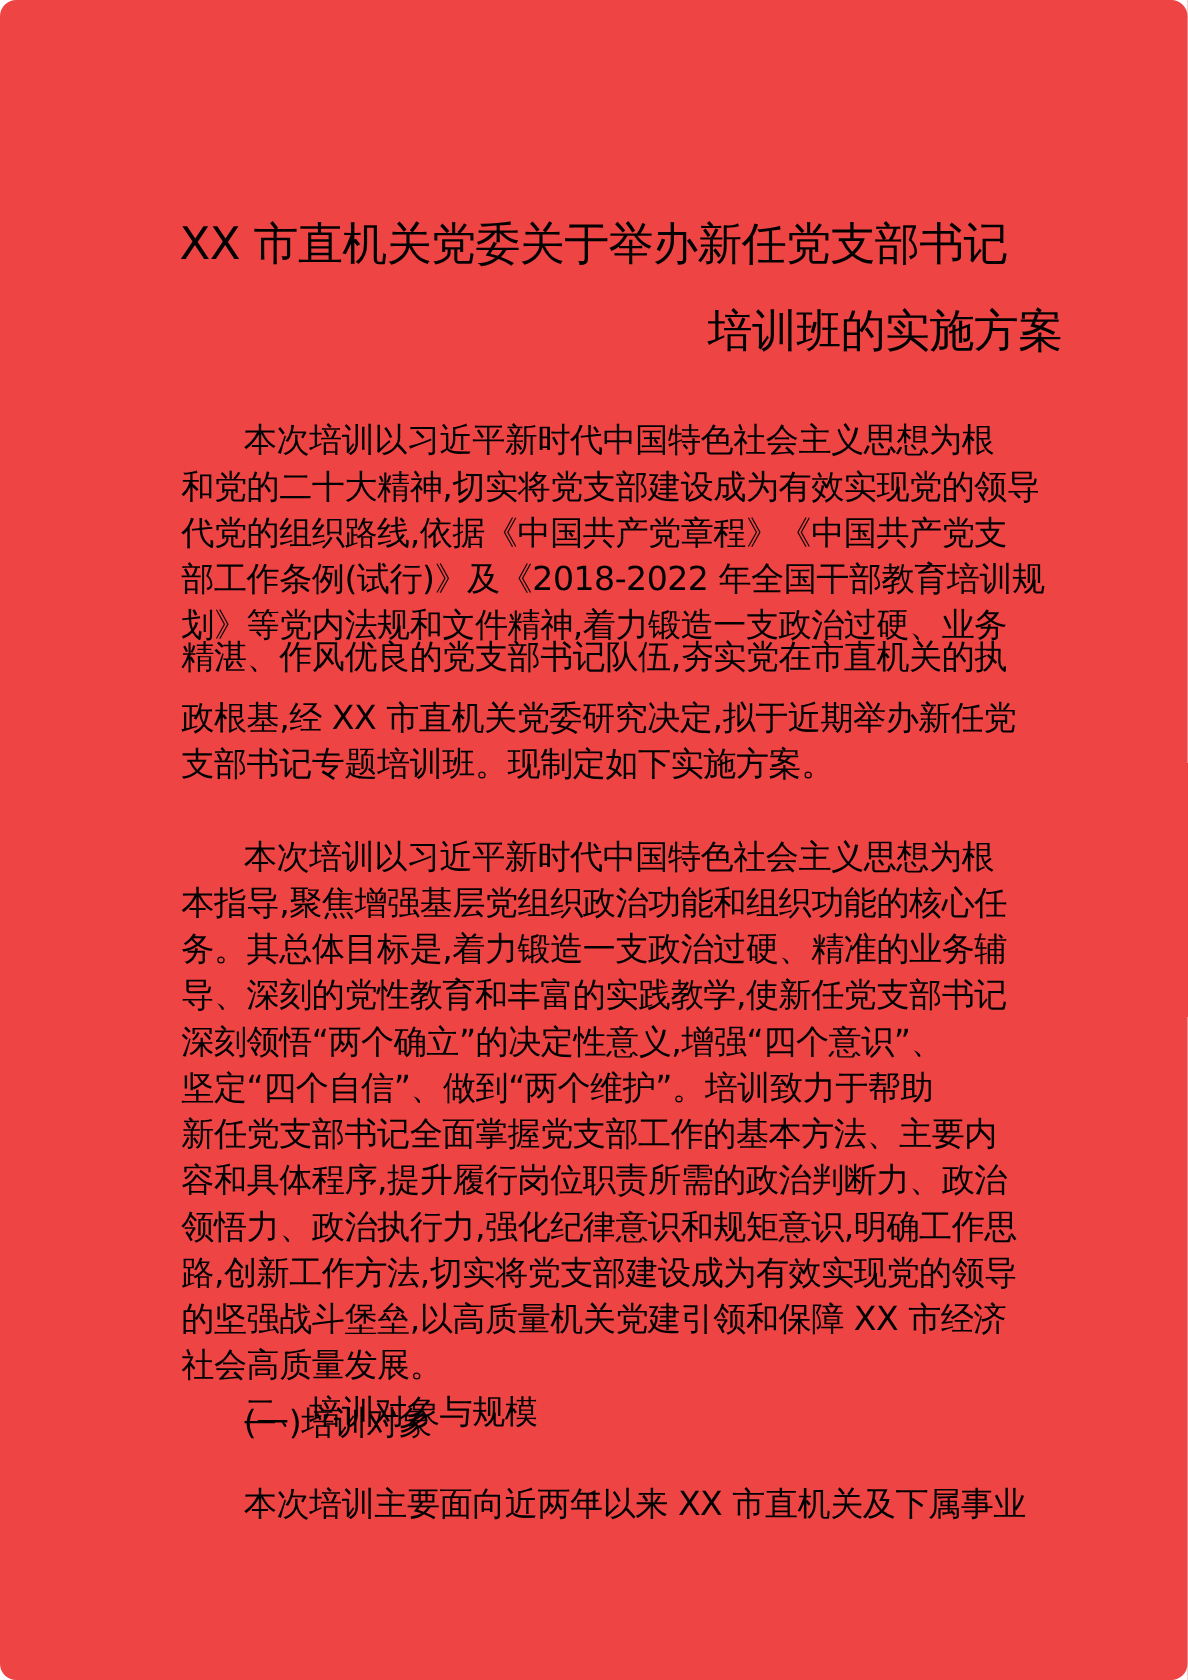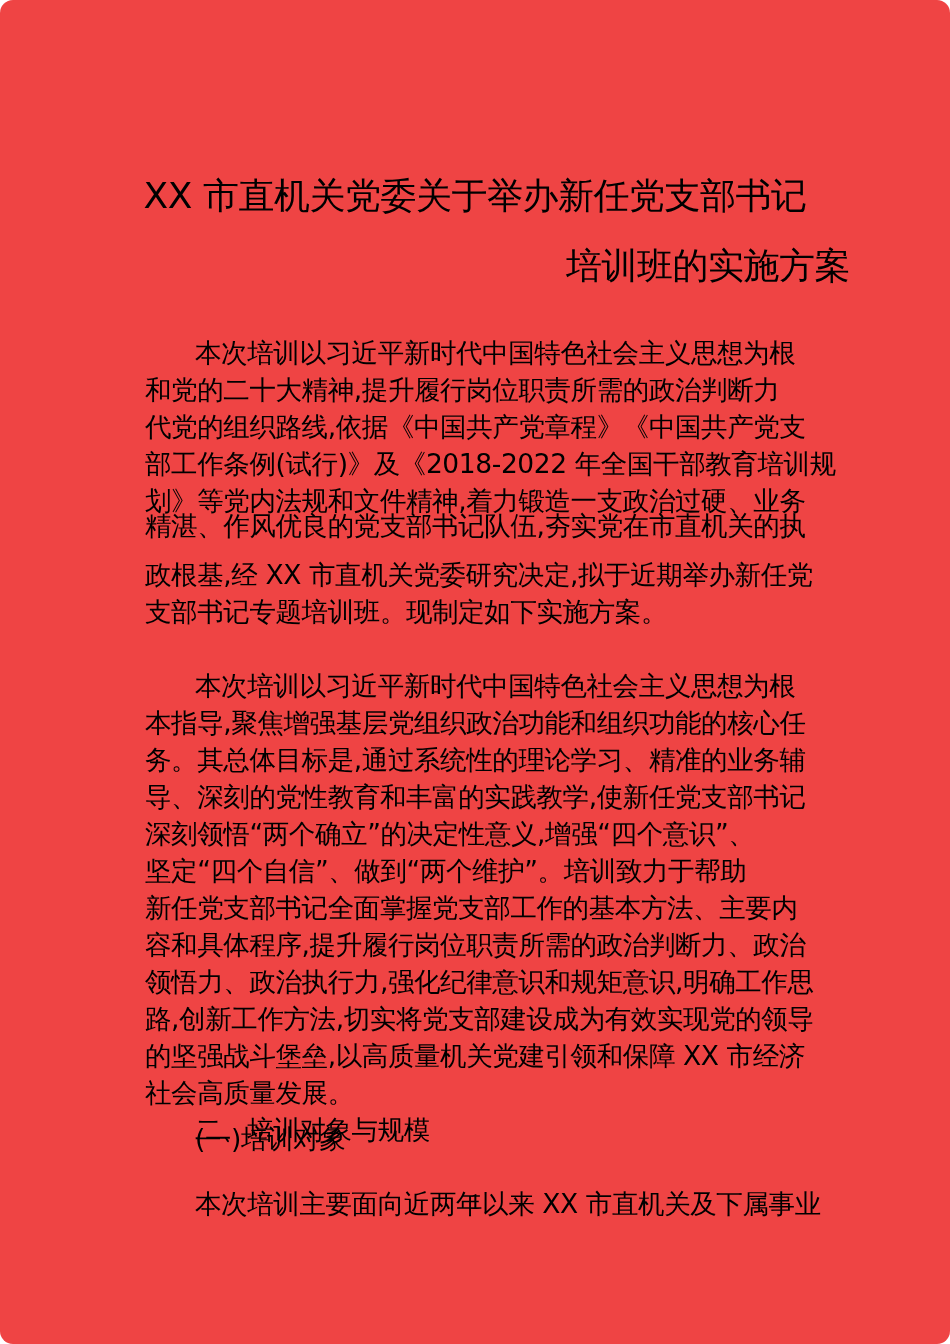--- a/index.html
+++ b/index.html
@@ -17,30 +17,30 @@
                font-family: "Liberation Serif", "DejaVu Serif", serif; font-size: 24px; }
   </style>
 </head>
 <body>
 
 <div class="page">
   <div class="title title1">XX 市直机关党委关于举办新任党支部书记</div>
   <div class="title title2">培训班的实施方案</div>
 
   <div class="line ind" style="top:334px">本次培训以习近平新时代中国特色社会主义思想为根</div>
-  <div class="line" style="top:371px">和党的二十大精神,提升履行岗位职责所需的政治判断力</div>
+  <div class="line" style="top:371px">和党的二十大精神,切实将党支部建设成为有效实现党的领导</div>
   <div class="line" style="top:408px">代党的组织路线,依据《中国共产党章程》《中国共产党支</div>
   <div class="line" style="top:445px">部工作条例(试行)》及《2018-2022 年全国干部教育培训规</div>
   <div class="line" style="top:482px">划》等党内法规和文件精神,着力锻造一支政治过硬、业务</div>
   <div class="line" style="top:507px">精湛、作风优良的党支部书记队伍,夯实党在市直机关的执</div>
   <div class="line" style="top:556px">政根基,经 XX 市直机关党委研究决定,拟于近期举办新任党</div>
   <div class="line" style="top:593px">支部书记专题培训班。现制定如下实施方案。</div>
   <div class="line ind" style="top:667px">本次培训以习近平新时代中国特色社会主义思想为根</div>
   <div class="line" style="top:704px">本指导,聚焦增强基层党组织政治功能和组织功能的核心任</div>
-  <div class="line" style="top:741px">务。其总体目标是,通过系统性的理论学习、精准的业务辅</div>
+  <div class="line" style="top:741px">务。其总体目标是,着力锻造一支政治过硬、精准的业务辅</div>
   <div class="line" style="top:778px">导、深刻的党性教育和丰富的实践教学,使新任党支部书记</div>
   <div class="line" style="top:815px">深刻领悟“两个确立”的决定性意义,增强“四个意识”、</div>
   <div class="line" style="top:852px">坚定“四个自信”、做到“两个维护”。培训致力于帮助</div>
   <div class="line" style="top:889px">新任党支部书记全面掌握党支部工作的基本方法、主要内</div>
   <div class="line" style="top:926px">容和具体程序,提升履行岗位职责所需的政治判断力、政治</div>
   <div class="line" style="top:963px">领悟力、政治执行力,强化纪律意识和规矩意识,明确工作思</div>
   <div class="line" style="top:1000px">路,创新工作方法,切实将党支部建设成为有效实现党的领导</div>
   <div class="line" style="top:1037px">的坚强战斗堡垒,以高质量机关党建引领和保障 XX 市经济</div>
   <div class="line" style="top:1074px">社会高质量发展。</div>
   <div class="line ind" style="top:1111px">二、培训对象与规模</div>

